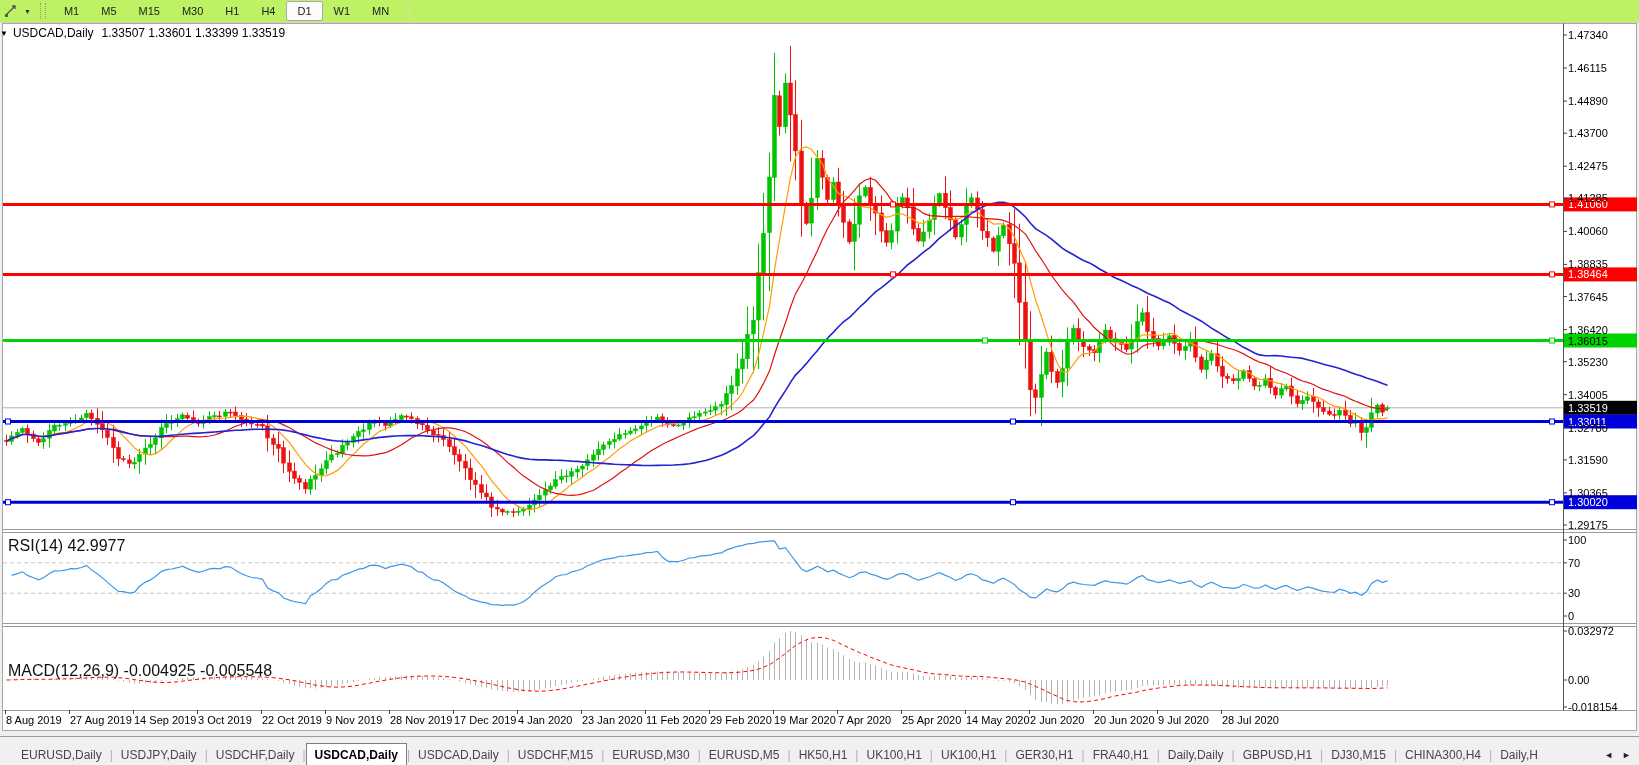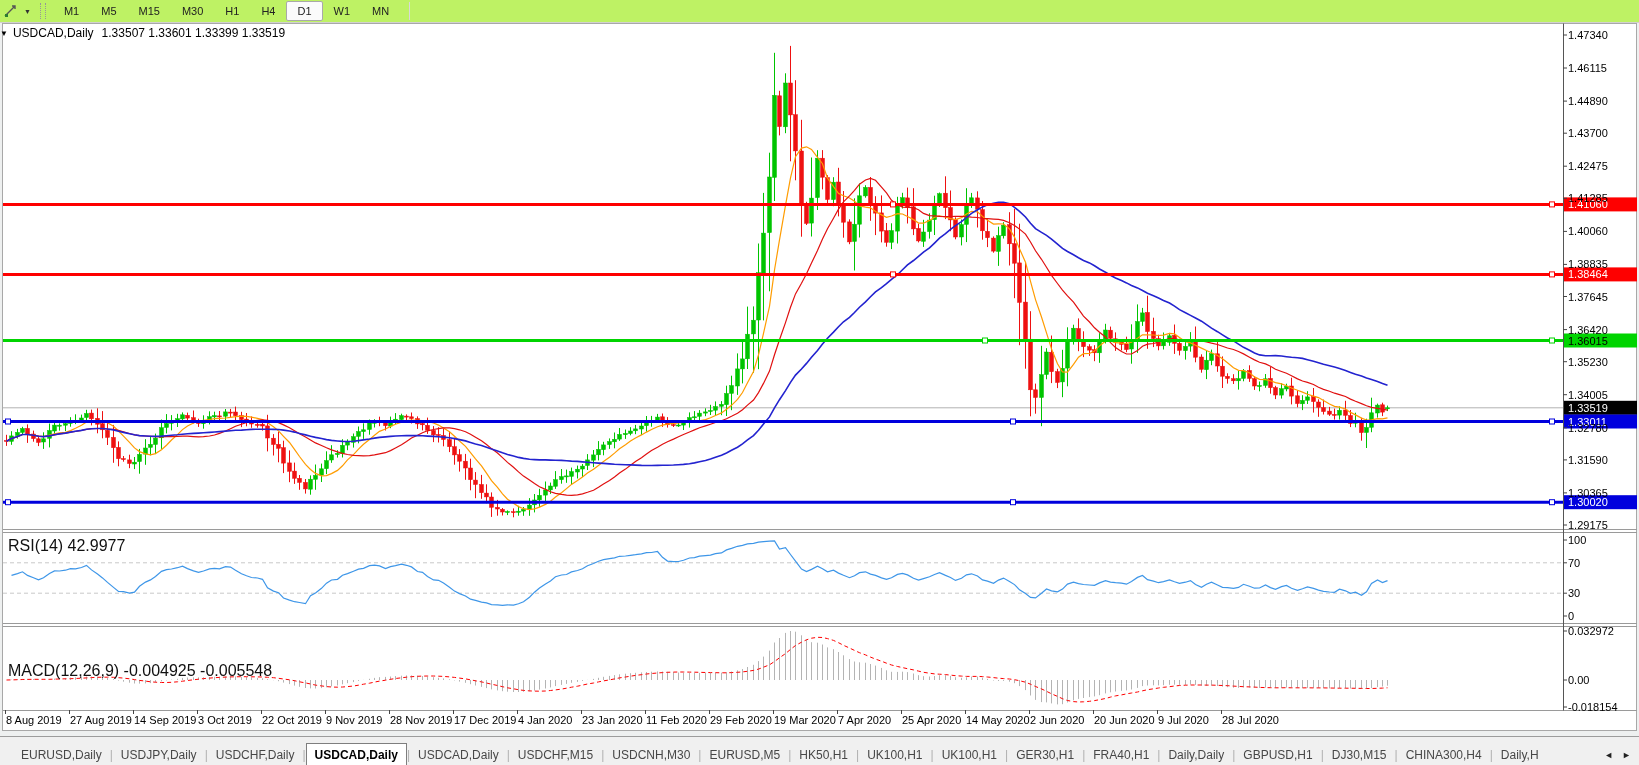--- a/index.html
+++ b/index.html
@@ -1009,21 +1009,21 @@
         <span class="tab">USDJPY,Daily</span>
         <span class="tabsep">|</span>
         <span class="tab">USDCHF,Daily</span>
         <span class="tabsep">|</span>
         <span class="tab active">USDCAD,Daily</span>
         <span class="tabsep">|</span>
         <span class="tab">USDCAD,Daily</span>
         <span class="tabsep">|</span>
         <span class="tab">USDCHF,M15</span>
         <span class="tabsep">|</span>
-        <span class="tab">USDCNH,M30</span>
+        <span class="tab">EURUSD,M30</span>
         <span class="tabsep">|</span>
         <span class="tab">EURUSD,M5</span>
         <span class="tabsep">|</span>
         <span class="tab">HK50,H1</span>
         <span class="tabsep">|</span>
         <span class="tab">UK100,H1</span>
         <span class="tabsep">|</span>
         <span class="tab">UK100,H1</span>
         <span class="tabsep">|</span>
         <span class="tab">GER30,H1</span>

